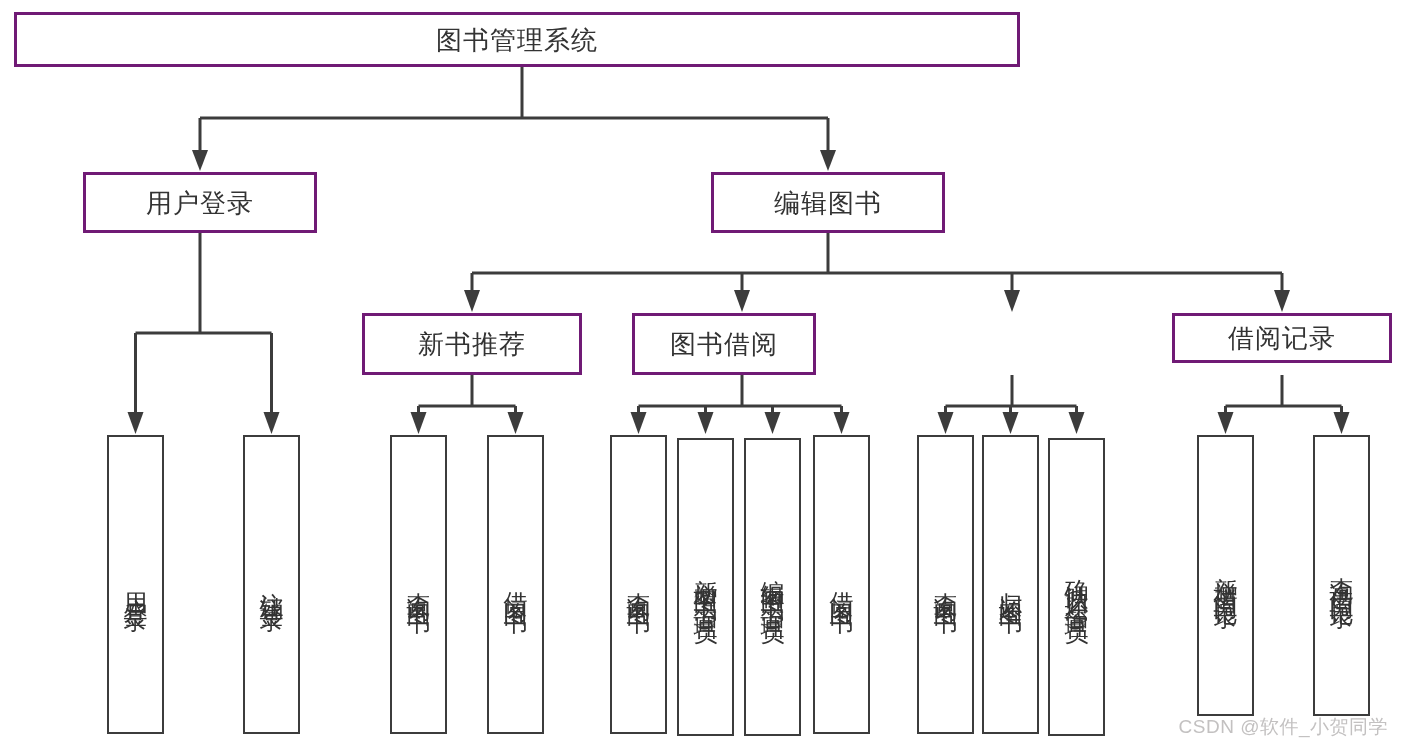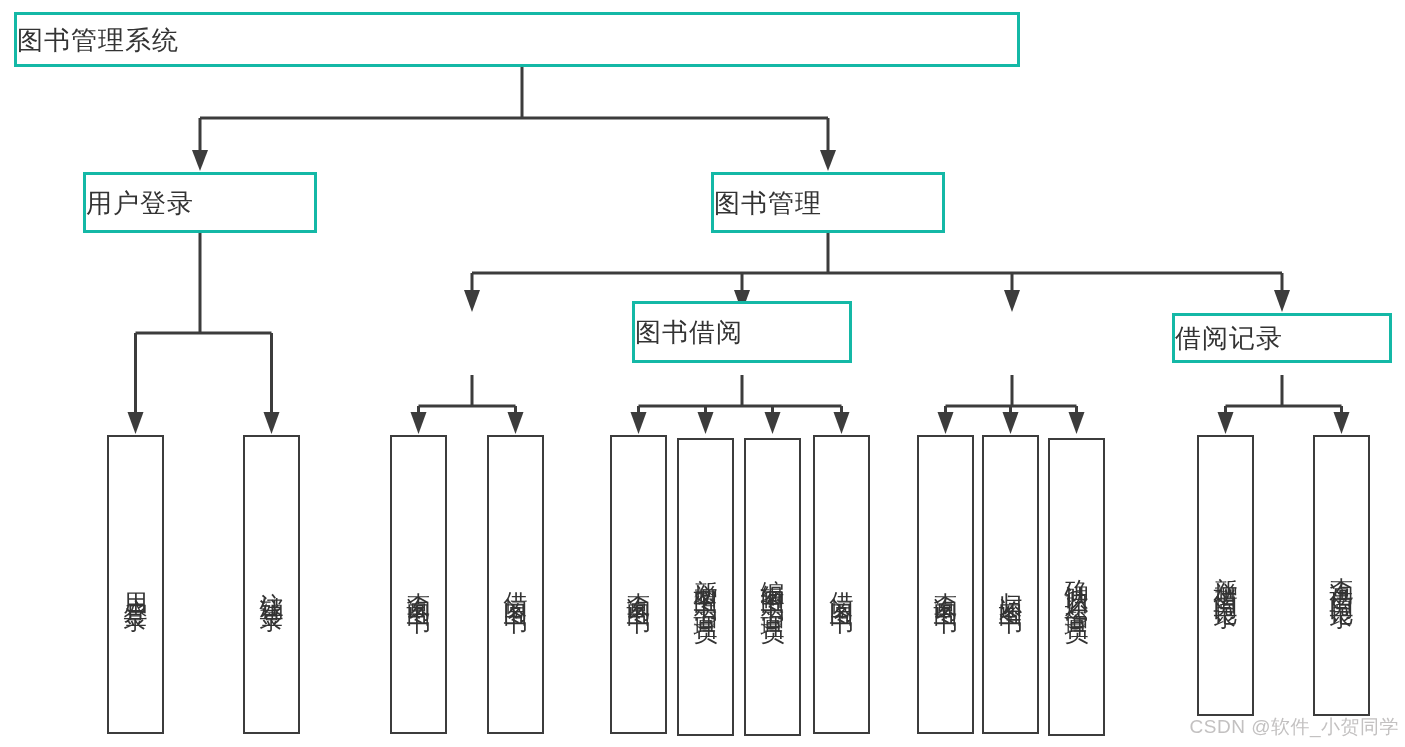--- a/index.html
+++ b/index.html
@@ -16,23 +16,23 @@
   }
   .connector-layer path{
     stroke:#3c3c3c;stroke-width:3;fill:none;
   }
   .connector-layer polygon{
     fill:#3c3c3c;stroke:none;
   }
   .hbox{
     position:absolute;
     box-sizing:border-box;
-    border:3px solid #14b8a6;
+    border:3px solid #701a75;
     background:#ffffff;
-    display:flex;align-items:center;
+    display:flex;align-items:center;justify-content:center;
     z-index:2;
   }
   .hbox .lbl{
     font-size:26px;color:#333333;letter-spacing:1px;line-height:1;
     white-space:nowrap;
   }
   .vbox{
     position:absolute;
     box-sizing:border-box;
     width:57px;
@@ -43,21 +43,21 @@
   }
   .vbox .vlbl{
     writing-mode:vertical-rl;
     text-orientation:mixed;
     font-size:24px;color:#333333;
     letter-spacing:6px;line-height:1;
     white-space:nowrap;
   }
   .watermark{
     position:absolute;
-    right:6px;top:714px;
+    right:17px;top:714px;
     font-size:19px;color:#c3c1c1;
     letter-spacing:0.5px;
     z-index:3;
     white-space:nowrap;
   }
 </style>
 </head>
 <body>
 
 <div class="canvas">
@@ -113,24 +113,27 @@
   </svg>
 
   <div class="hbox" style="left:14px;top:12px;width:1006px;height:55px">
     <span class="lbl">图书管理系统</span>
   </div>
 
   <div class="hbox" style="left:83px;top:172px;width:234px;height:61px">
     <span class="lbl">用户登录</span>
   </div>
   <div class="hbox" style="left:711px;top:172px;width:234px;height:61px">
-    <span class="lbl">图书管理</span>
+    <span class="lbl">编辑图书</span>
   </div>
 
-  <div class="hbox" style="left:632px;top:301px;width:220px;height:62px">
+  <div class="hbox" style="left:362px;top:313px;width:220px;height:62px">
+    <span class="lbl">新书推荐</span>
+  </div>
+  <div class="hbox" style="left:632px;top:313px;width:184px;height:62px">
     <span class="lbl">图书借阅</span>
   </div>
   <div class="hbox" style="left:1172px;top:313px;width:220px;height:50px">
     <span class="lbl">借阅记录</span>
   </div>
 
   <div class="vbox" style="left:107px;top:435px;height:299px">
     <span class="vlbl">用户登录</span>
   </div>
   <div class="vbox" style="left:243px;top:435px;height:299px">

